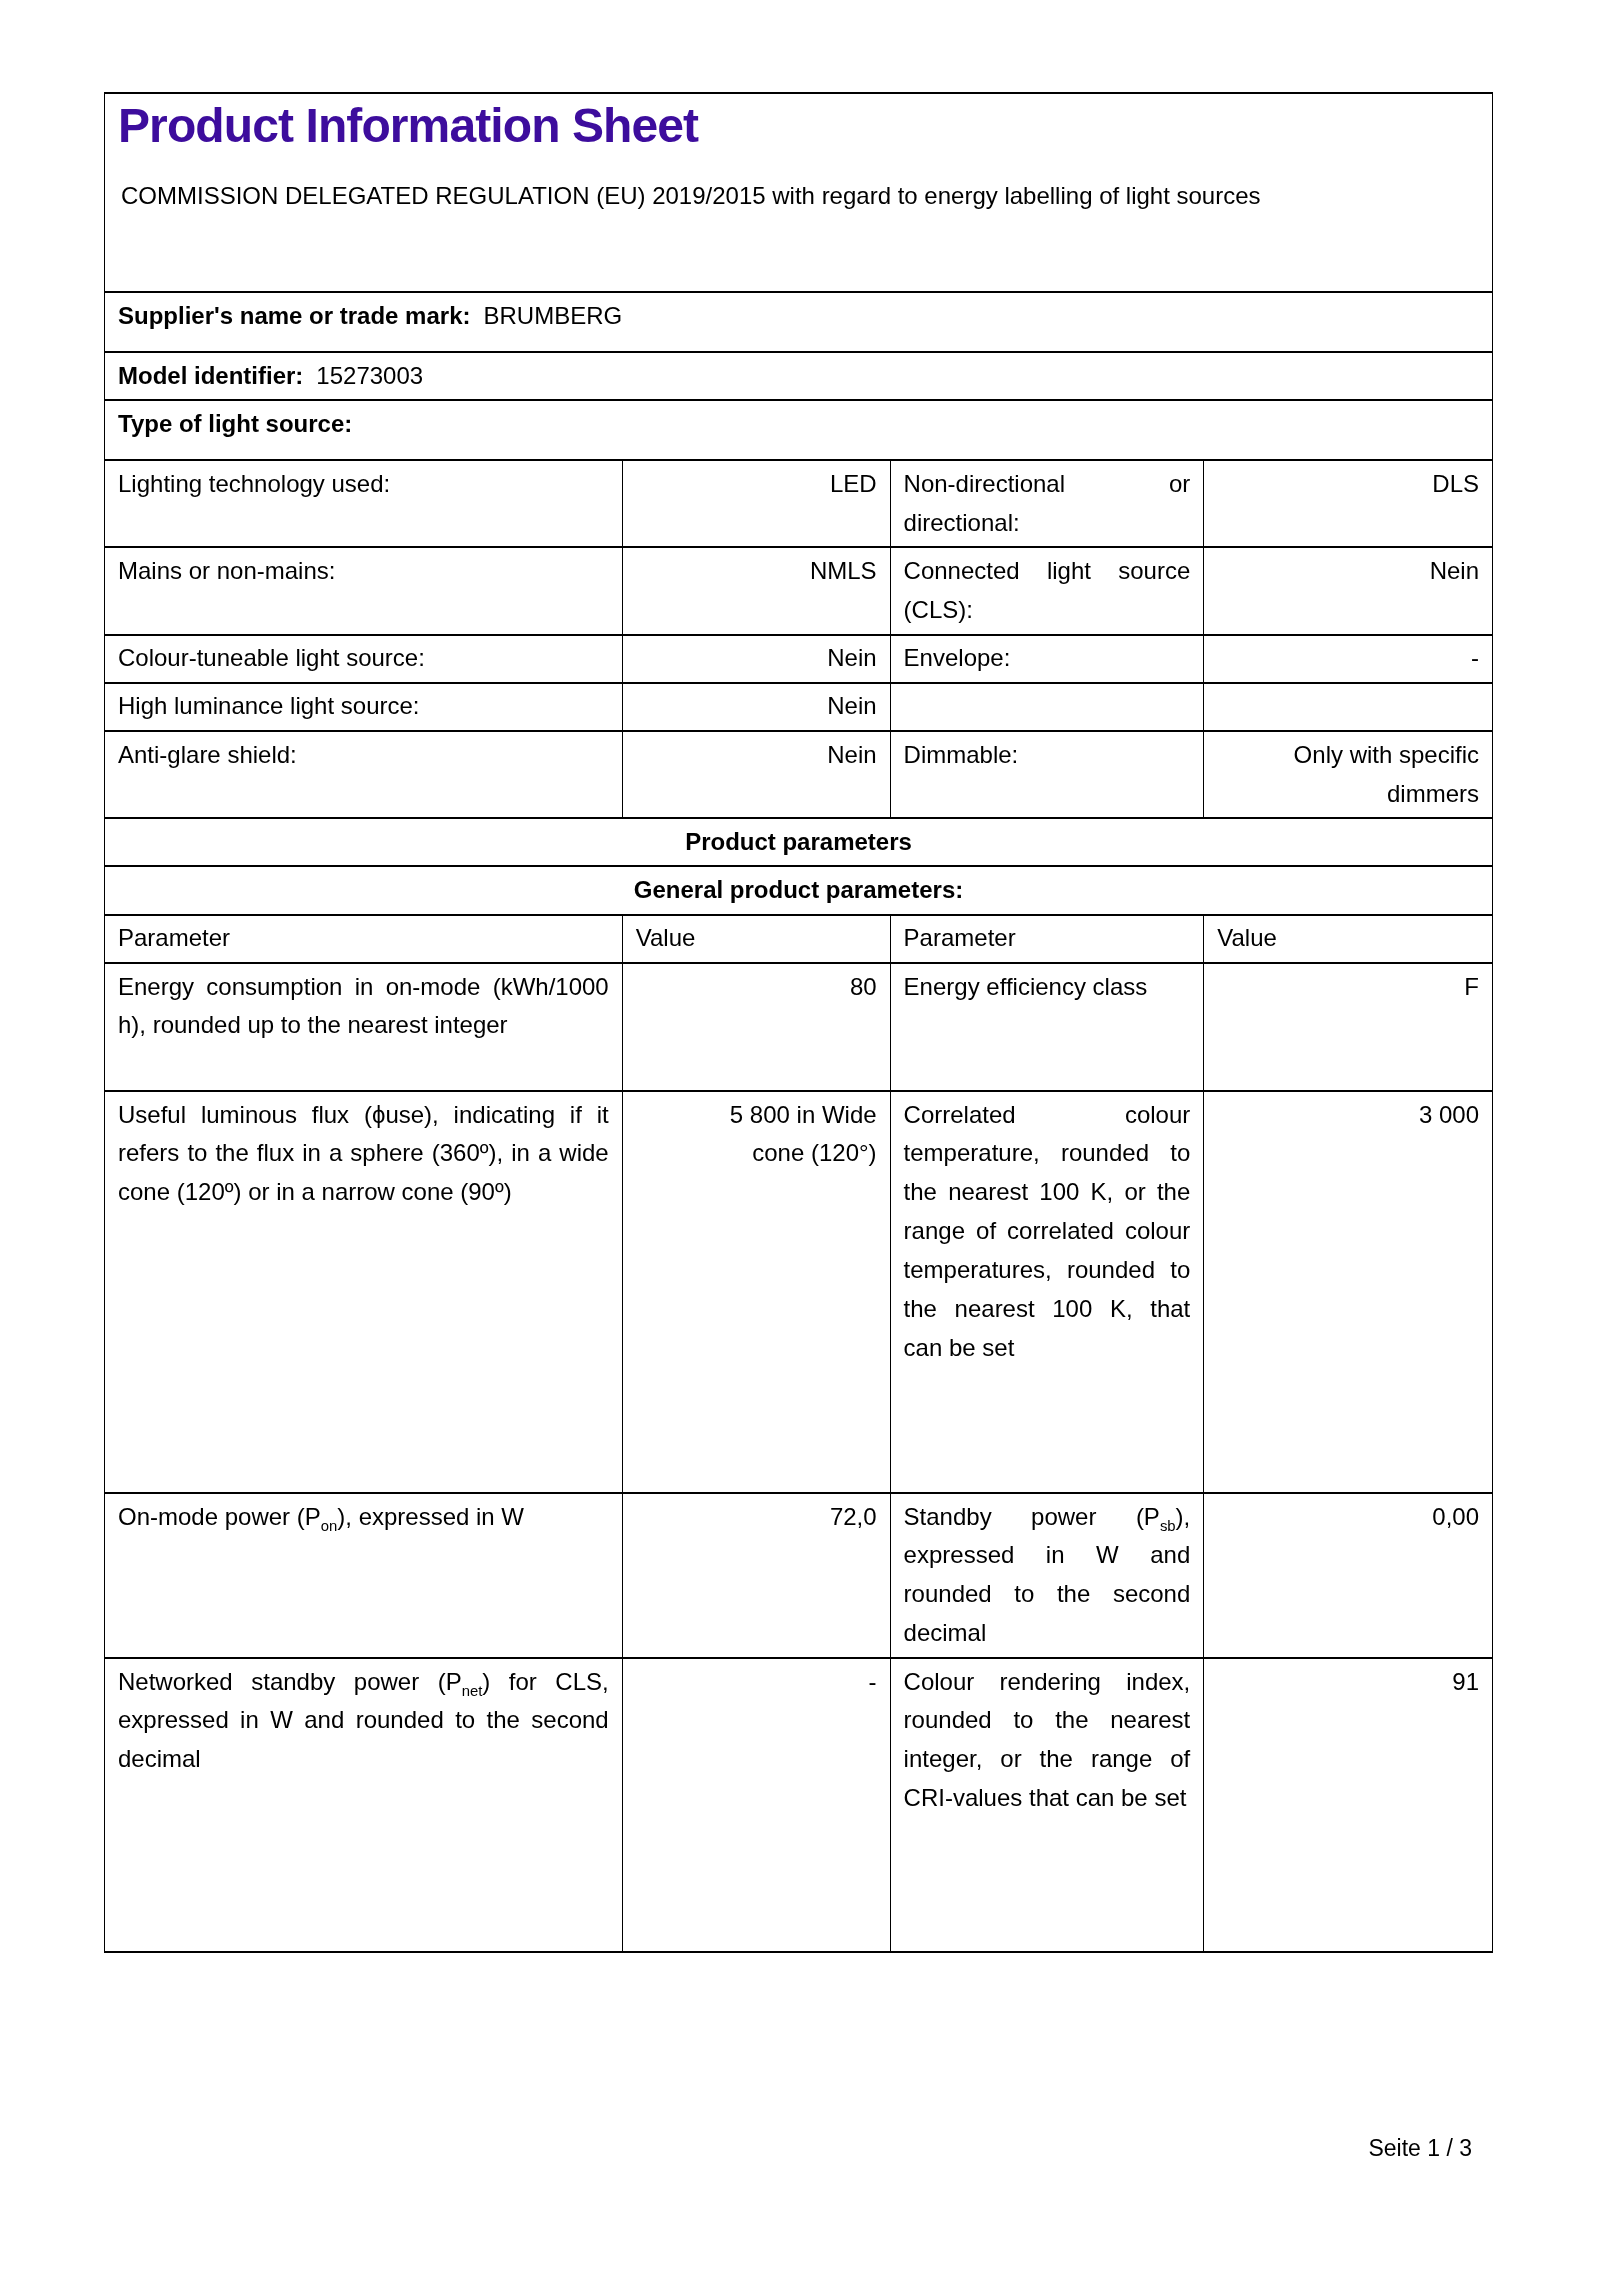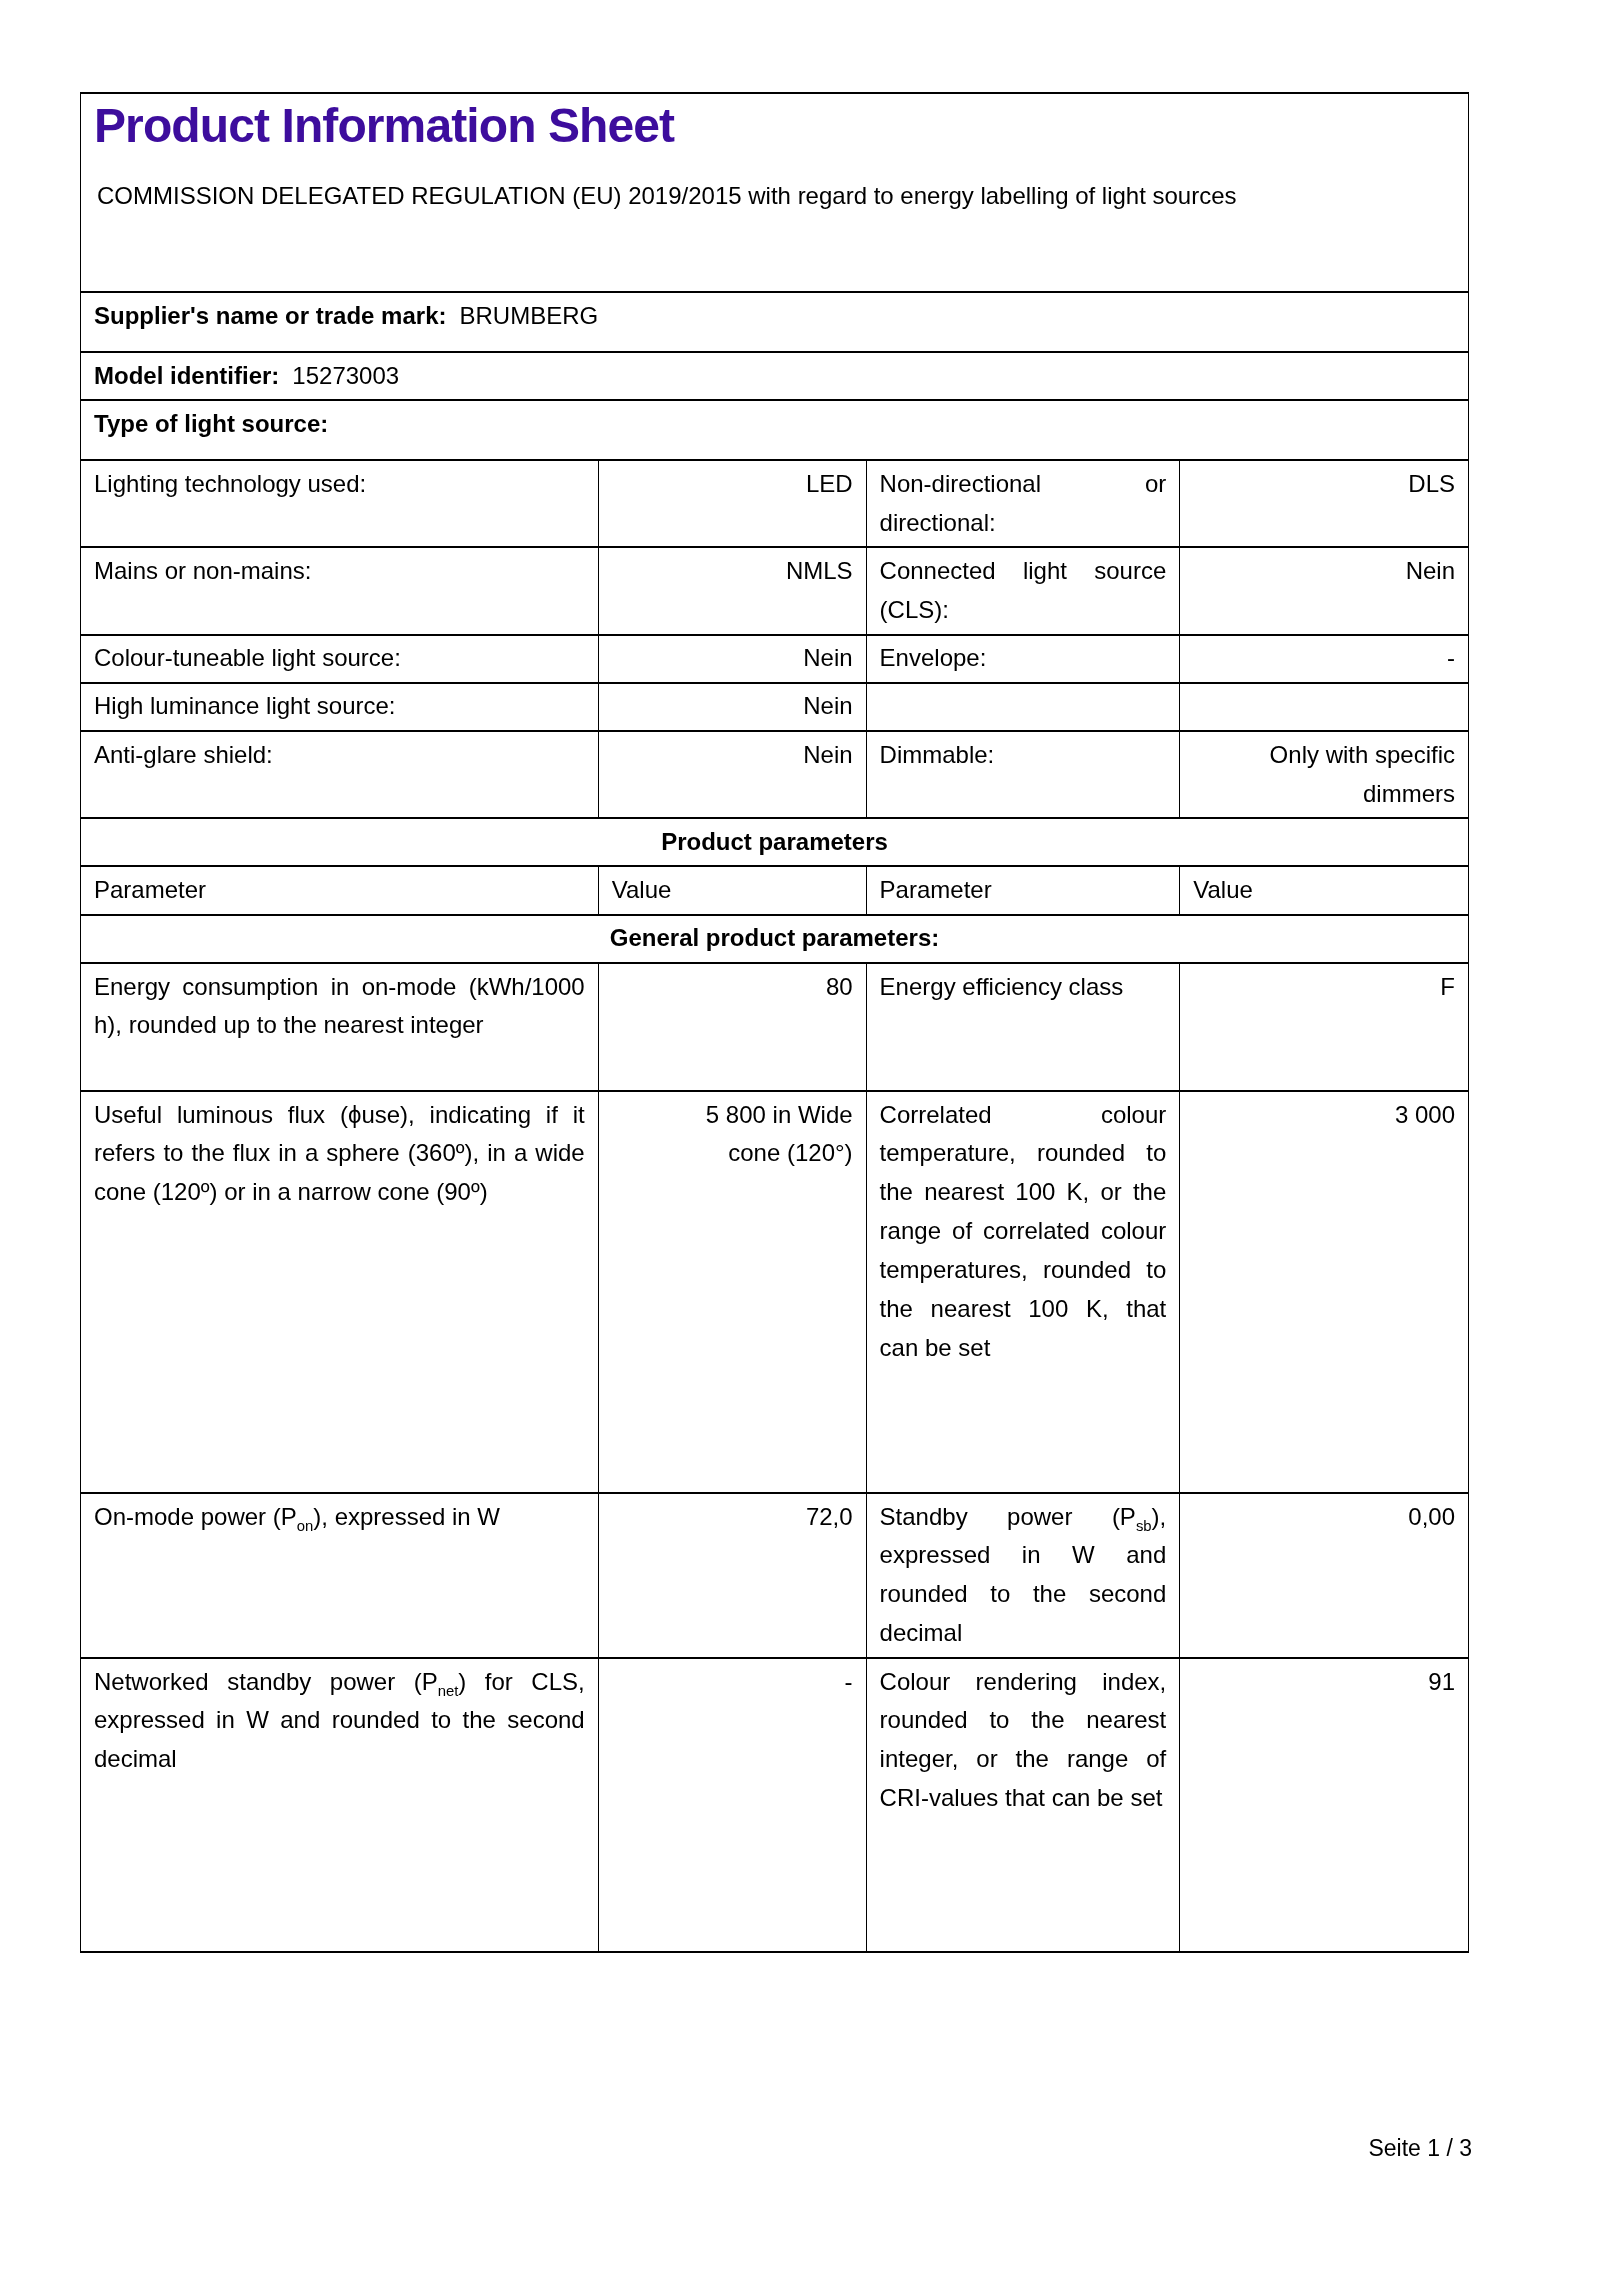--- a/index.html
+++ b/index.html
@@ -9,21 +9,21 @@
   body {
     width: 1624px;
     height: 2296px;
     position: relative;
     background: #ffffff;
     color: #000000;
     font-family: "Liberation Sans", sans-serif;
   }
   .doc {
     position: absolute;
-    left: 80px;
+    left: 104px;
     top: 92px;
     width: 1389px;
   }
   table.sheet {
     border-collapse: collapse;
     width: 100%;
     table-layout: fixed;
   }
   table.sheet td {
     border: solid #000000;
@@ -136,29 +136,29 @@
       <td class="just">Anti-glare shield:</td>
       <td class="center">Nein</td>
       <td class="just">Dimmable:</td>
       <td class="center"><span class="narrow215">Only with specific dimmers</span></td>
     </tr>
 
     <tr style="height:46px">
       <td colspan="4" class="merged-center">Product parameters</td>
     </tr>
 
+    <tr style="height:44px">
+      <td colspan="4" class="merged-center">General product parameters:</td>
+    </tr>
+
     <tr style="height:48px">
       <td>Parameter</td>
       <td>Value</td>
       <td>Parameter</td>
       <td>Value</td>
-    </tr>
-
-    <tr style="height:44px">
-      <td colspan="4" class="merged-center">General product parameters:</td>
     </tr>
 
     <tr style="height:128px">
       <td class="just">Energy consumption in on-mode (kWh/1000 h), rounded up to the nearest integer</td>
       <td class="center">80</td>
       <td class="just">Energy efficiency class</td>
       <td class="center">F</td>
     </tr>
 
     <tr style="height:402px">

